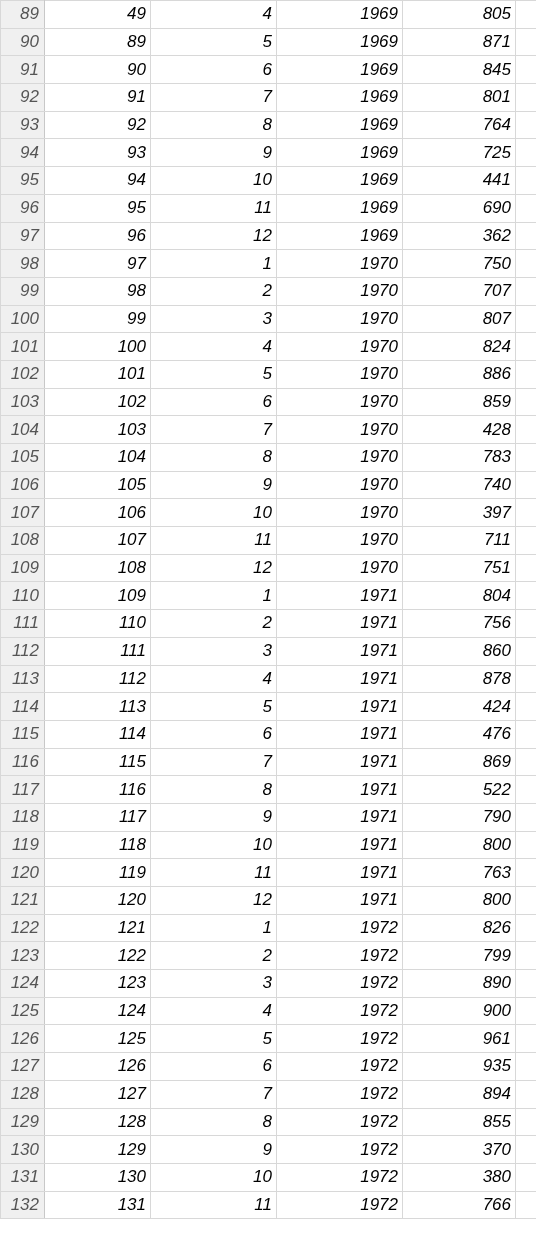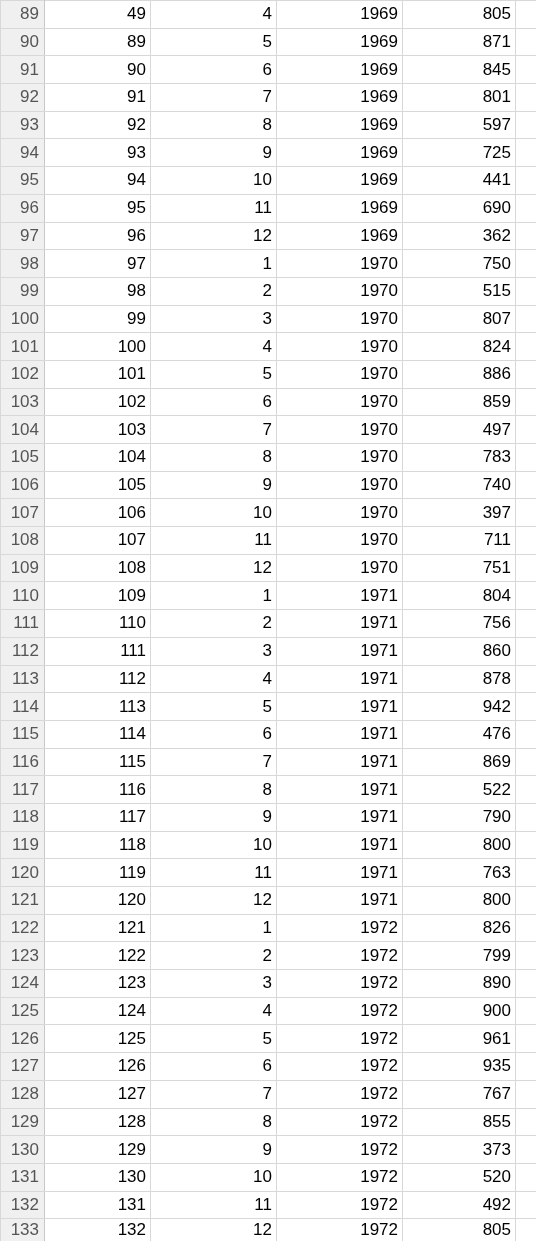--- a/index.html
+++ b/index.html
@@ -11,20 +11,21 @@
       font-family: Arial, Helvetica, sans-serif;
       font-size: 17px;
       background: #ffffff;
       width: 536px;
       overflow: hidden;
     }
     table {
       border-collapse: collapse;
       table-layout: fixed;
       width: 536px;
+      font-style: italic;
     }
     td {
       border: 1px solid #d8d8d8;
       height: 27.7px;
       padding: 0 4px;
       text-align: right;
       vertical-align: middle;
       color: #000000;
       overflow: hidden;
       white-space: nowrap;
@@ -92,21 +93,21 @@
         <td>7</td>
         <td>1969</td>
         <td>801</td>
         <td></td>
       </tr>
       <tr>
         <td class="rowhdr">93</td>
         <td>92</td>
         <td>8</td>
         <td>1969</td>
-        <td>597</td>
+        <td>764</td>
         <td></td>
       </tr>
       <tr>
         <td class="rowhdr">94</td>
         <td>93</td>
         <td>9</td>
         <td>1969</td>
         <td>725</td>
         <td></td>
       </tr>
@@ -140,21 +141,21 @@
         <td>1</td>
         <td>1970</td>
         <td>750</td>
         <td></td>
       </tr>
       <tr>
         <td class="rowhdr">99</td>
         <td>98</td>
         <td>2</td>
         <td>1970</td>
-        <td>515</td>
+        <td>707</td>
         <td></td>
       </tr>
       <tr>
         <td class="rowhdr">100</td>
         <td>99</td>
         <td>3</td>
         <td>1970</td>
         <td>807</td>
         <td></td>
       </tr>
@@ -180,21 +181,21 @@
         <td>6</td>
         <td>1970</td>
         <td>859</td>
         <td></td>
       </tr>
       <tr>
         <td class="rowhdr">104</td>
         <td>103</td>
         <td>7</td>
         <td>1970</td>
-        <td>497</td>
+        <td>428</td>
         <td></td>
       </tr>
       <tr>
         <td class="rowhdr">105</td>
         <td>104</td>
         <td>8</td>
         <td>1970</td>
         <td>783</td>
         <td></td>
       </tr>
@@ -260,21 +261,21 @@
         <td>4</td>
         <td>1971</td>
         <td>878</td>
         <td></td>
       </tr>
       <tr>
         <td class="rowhdr">114</td>
         <td>113</td>
         <td>5</td>
         <td>1971</td>
-        <td>942</td>
+        <td>424</td>
         <td></td>
       </tr>
       <tr>
         <td class="rowhdr">115</td>
         <td>114</td>
         <td>6</td>
         <td>1971</td>
         <td>476</td>
         <td></td>
       </tr>
@@ -372,57 +373,49 @@
         <td>6</td>
         <td>1972</td>
         <td>935</td>
         <td></td>
       </tr>
       <tr>
         <td class="rowhdr">128</td>
         <td>127</td>
         <td>7</td>
         <td>1972</td>
-        <td>767</td>
+        <td>894</td>
         <td></td>
       </tr>
       <tr>
         <td class="rowhdr">129</td>
         <td>128</td>
         <td>8</td>
         <td>1972</td>
         <td>855</td>
         <td></td>
       </tr>
       <tr>
         <td class="rowhdr">130</td>
         <td>129</td>
         <td>9</td>
         <td>1972</td>
-        <td>373</td>
+        <td>370</td>
         <td></td>
       </tr>
       <tr>
         <td class="rowhdr">131</td>
         <td>130</td>
         <td>10</td>
         <td>1972</td>
-        <td>520</td>
+        <td>380</td>
         <td></td>
       </tr>
       <tr>
         <td class="rowhdr">132</td>
         <td>131</td>
         <td>11</td>
         <td>1972</td>
-        <td>492</td>
-        <td></td>
-      </tr>
-      <tr class="last">
-        <td class="rowhdr">133</td>
-        <td>132</td>
-        <td>12</td>
-        <td>1972</td>
-        <td>805</td>
+        <td>766</td>
         <td></td>
       </tr>
     </tbody>
 </table>
 
 </body></html>

